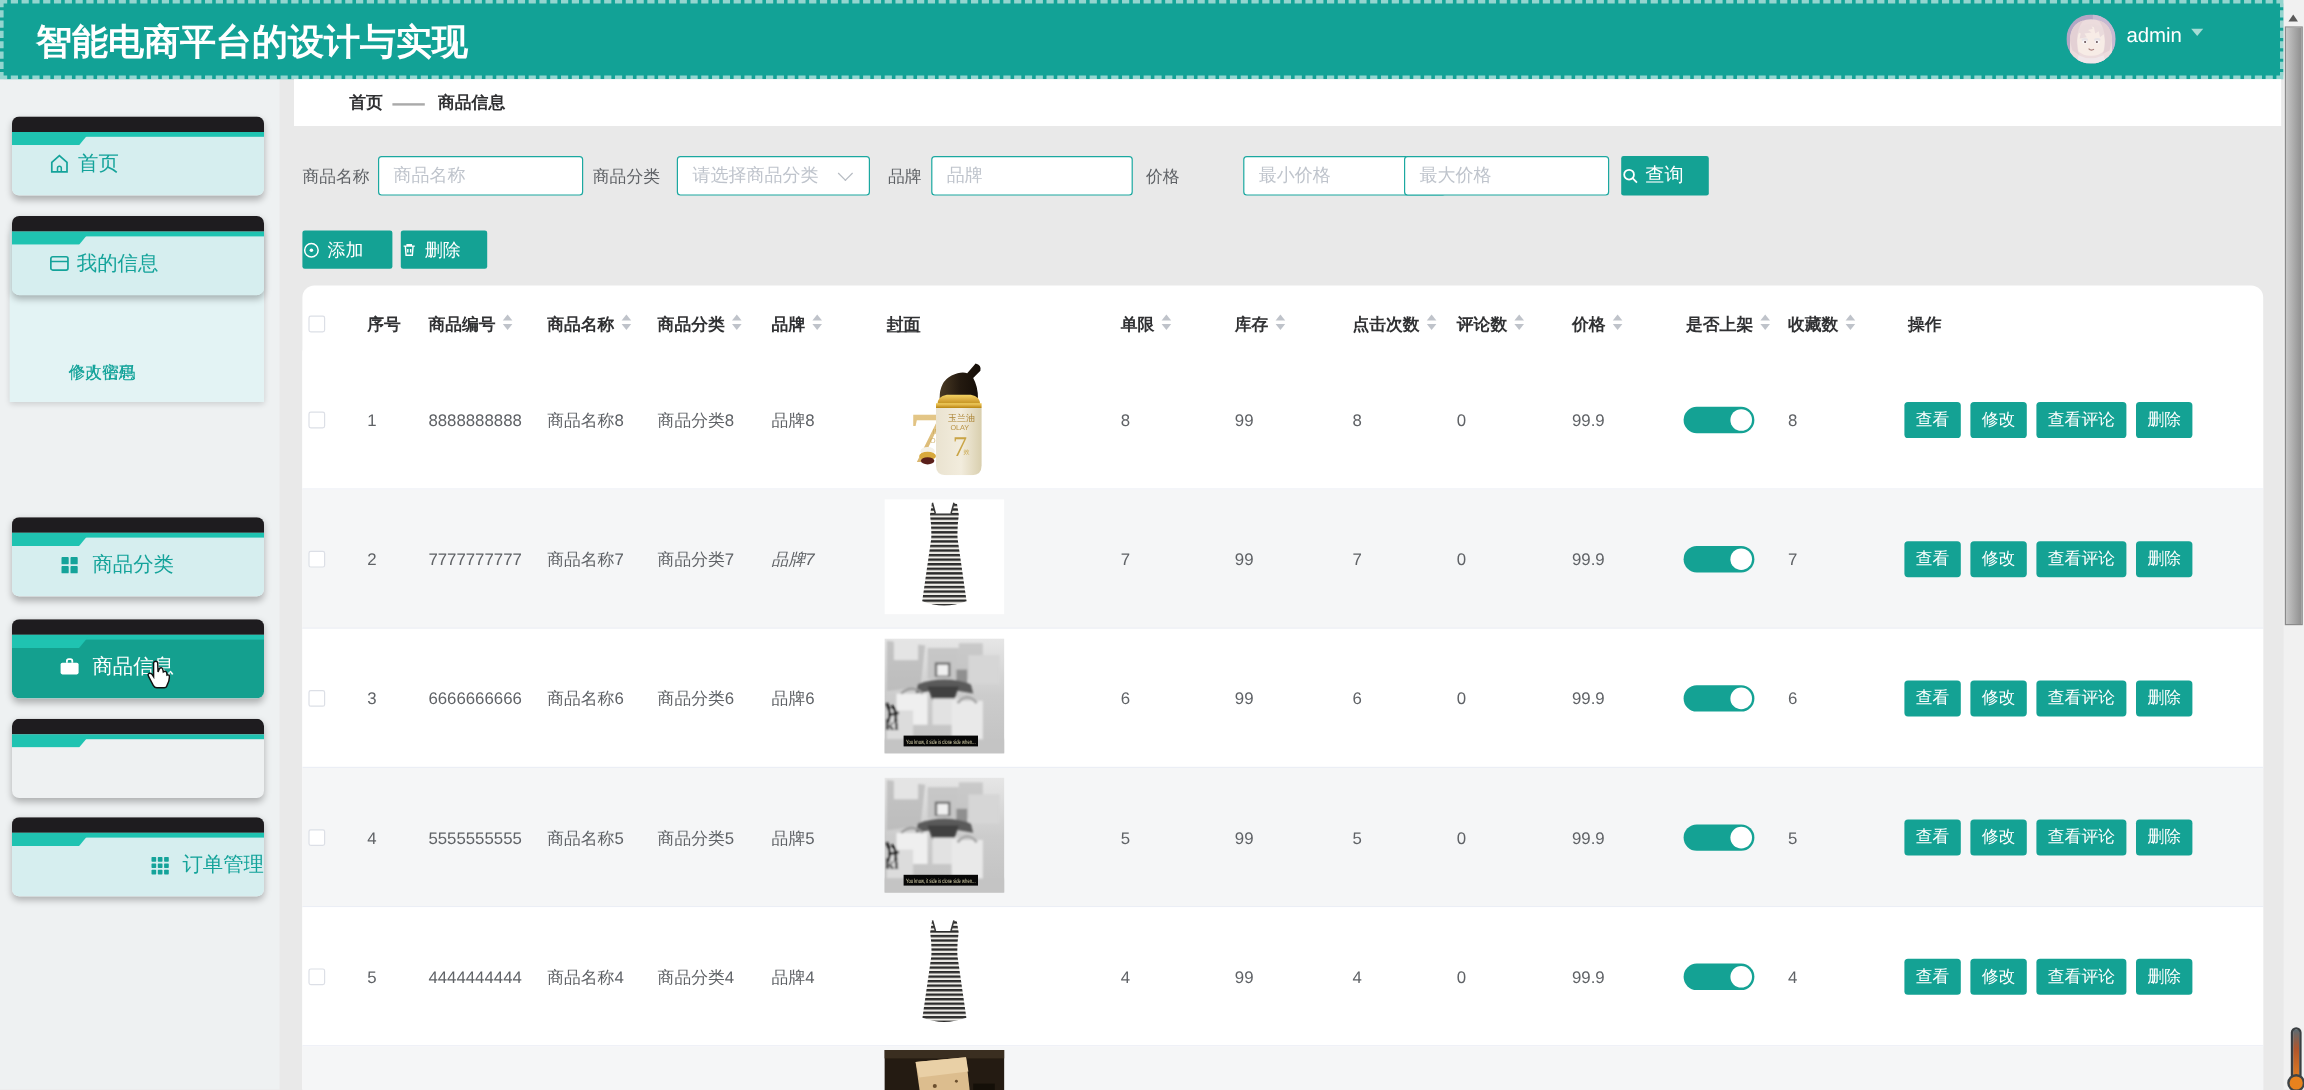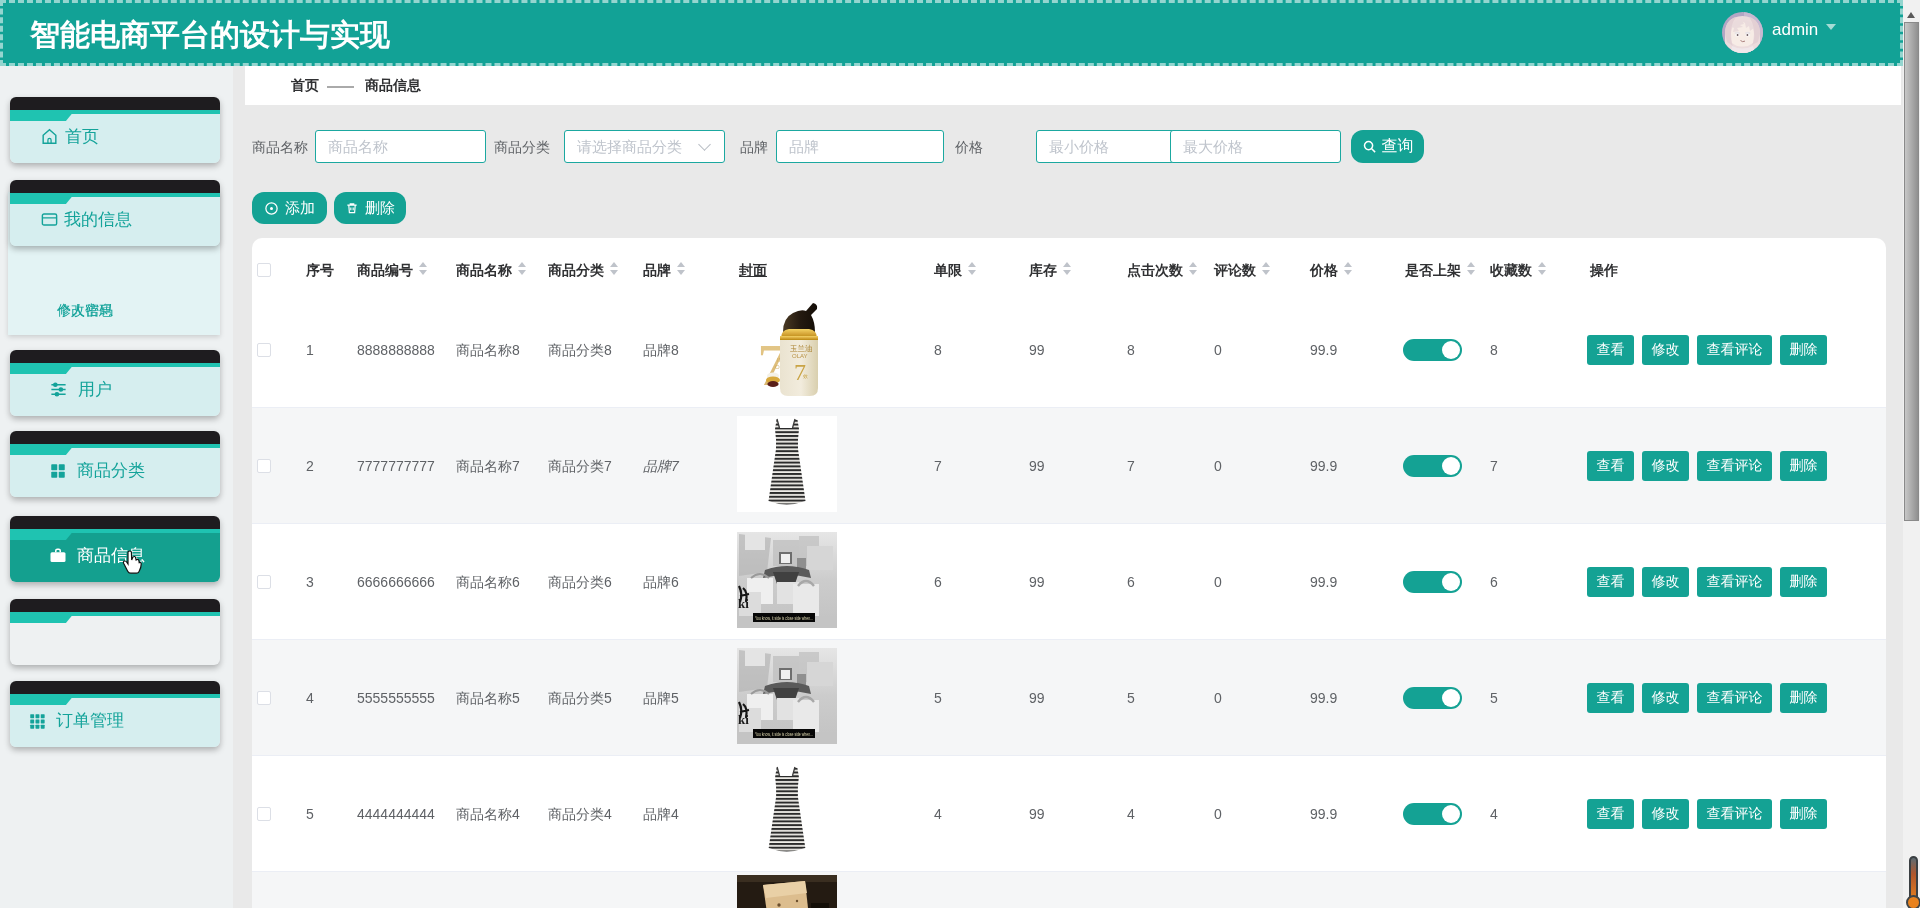--- a/index.html
+++ b/index.html
@@ -29,22 +29,22 @@
 #bc { position:absolute; left:245px; top:66px; width:1656px; height:39px; background:#fff; }
 #bc b { position:absolute; left:46px; top:11px; font-size:14px; color:#303133; }
 #bc .dash { position:absolute; left:82px; top:20px; width:27px; border-top:2px solid #aaa; }
 #bc .cur { position:absolute; left:120px; top:11px; font-size:14px; color:#303133; font-weight:bold; }
 
 
 .slabel { position:absolute; top:139px; font-size:14px; color:#5F6266; }
 .sinput { position:absolute; top:130px; height:33px; background:#fff; border:1px solid #1BA8A0;
   border-radius:3px; font-size:15px; color:#BFC4CC; line-height:31px; padding-left:12px; }
 .sel-caret { position:absolute; width:9px; height:9px; border-right:1.6px solid #b6bbc2; border-bottom:1.6px solid #b6bbc2; transform:rotate(45deg); top:140px; }
-.tbtn { position:absolute; background:#14A294; color:#fff; font-size:14px; border-radius:12px;
-  display:flex; align-items:center; justify-content:center; }
+.tbtn { position:absolute; background:#14A294; color:#fff; font-size:14px; border-radius:2px;
+  display:flex; align-items:center; }
 
 
 #card { position:absolute; left:252px; top:238px; width:1634px; height:670px; background:#fff;
   border-radius:10px 10px 0 0; }
 .th { position:absolute; top:24px; font-size:14px; font-weight:bold; color:#303133; white-space:nowrap; }
 .caret { display:inline-block; width:10px; height:13px; position:relative; margin-left:6px; }
 .caret i { position:absolute; left:0px; width:0; height:0; border-left:4.5px solid transparent; border-right:4.5px solid transparent; }
 .caret .cu { top:0px; border-bottom:5.5px solid #bfc3ca; }
 .caret .cd { top:7.5px; border-top:5.5px solid #bfc3ca; }
 .trow { position:absolute; left:0; width:1634px; height:116px; border-bottom:1px solid #EBEEF5; }
@@ -87,36 +87,20 @@
 <div class="mbody" style="background:#D6EEEF;padding-left:30px;">
         <span class="mico" style="margin-right:5px;">
           <svg width="19" height="19" viewBox="0 0 24 24" fill="none" stroke="#14A39A" stroke-width="1.8">
             <rect x="3" y="5" width="18" height="14" rx="2"></rect>
             <path d="M3 10 h18" stroke-width="1.6"></path>
           </svg>
         </span>
         <span style="color:#14A39A;">我的信息</span>
       </div>
 </div>
-<div class="mcard" style="top:284px;">
-<div class="mblack"></div>
-      <div class="maccent"></div>
-      <div class="mwedge"></div>
-<div class="mbody" style="background:#D6EEEF;padding-left:39px;">
-        <span class="mico" style="margin-right:10px;">
-          <svg width="19" height="19" viewBox="0 0 24 24" fill="#14A39A" stroke="#14A39A" stroke-width="1.7">
-            <path d="M3 6 h18 M3 12 h18 M3 18 h18" fill="none"></path>
-            <circle cx="8" cy="6" r="2.1"></circle>
-            <circle cx="15" cy="12" r="2.1"></circle>
-            <circle cx="10" cy="18" r="2.1"></circle>
-          </svg>
-        </span>
-        <span style="color:#14A39A;">用户</span>
-      </div>
-</div>
 <div class="mcard" style="top:365px;">
 <div class="mblack"></div>
       <div class="maccent"></div>
       <div class="mwedge"></div>
 <div class="mbody" style="background:#D6EEEF;padding-left:39px;">
         <span class="mico" style="margin-right:10px;">
           <svg width="18" height="18" viewBox="0 0 24 24" fill="#14A39A">
             <rect x="3" y="3" width="8" height="8" rx="1"></rect>
             <rect x="13" y="3" width="8" height="8" rx="1"></rect>
             <rect x="3" y="13" width="8" height="8" rx="1"></rect>
@@ -142,21 +126,21 @@
 </div>
 <div class="mcard" style="top:533px;">
 <div class="mblack"></div>
       <div class="maccent"></div>
       <div class="mwedge"></div>
 </div>
 <div class="mcard" style="top:615px;">
 <div class="mblack"></div>
       <div class="maccent"></div>
       <div class="mwedge"></div>
-<div class="mbody" style="background:#D6EEEF;padding-left:18px;">
+<div class="mbody" style="background:#D6EEEF;padding-left:18px;justify-content:flex-end;">
         <span class="mico" style="margin-right:10px;">
           <svg width="18" height="18" viewBox="0 0 24 24" fill="#14A39A">
             <rect x="3" y="3" width="5.2" height="5.2" rx="0.8"></rect>
             <rect x="10" y="3" width="5.2" height="5.2" rx="0.8"></rect>
             <rect x="17" y="3" width="5.2" height="5.2" rx="0.8"></rect>
             <rect x="3" y="10" width="5.2" height="5.2" rx="0.8"></rect>
             <rect x="10" y="10" width="5.2" height="5.2" rx="0.8"></rect>
             <rect x="17" y="10" width="5.2" height="5.2" rx="0.8"></rect>
             <rect x="3" y="17" width="5.2" height="5.2" rx="0.8"></rect>
             <rect x="10" y="17" width="5.2" height="5.2" rx="0.8"></rect>

